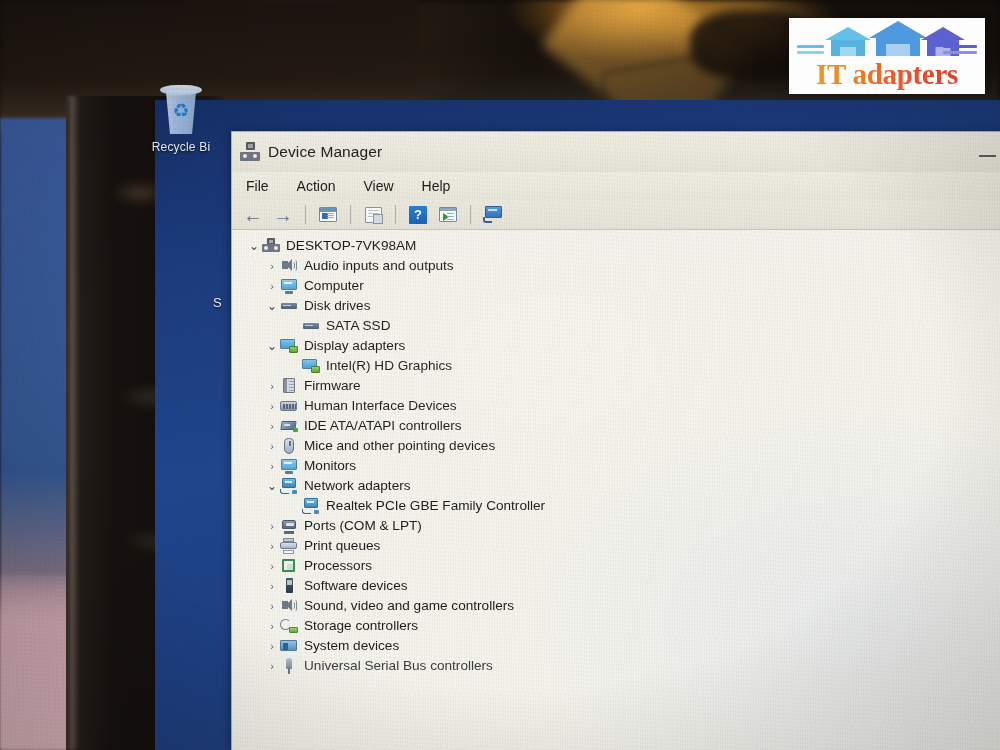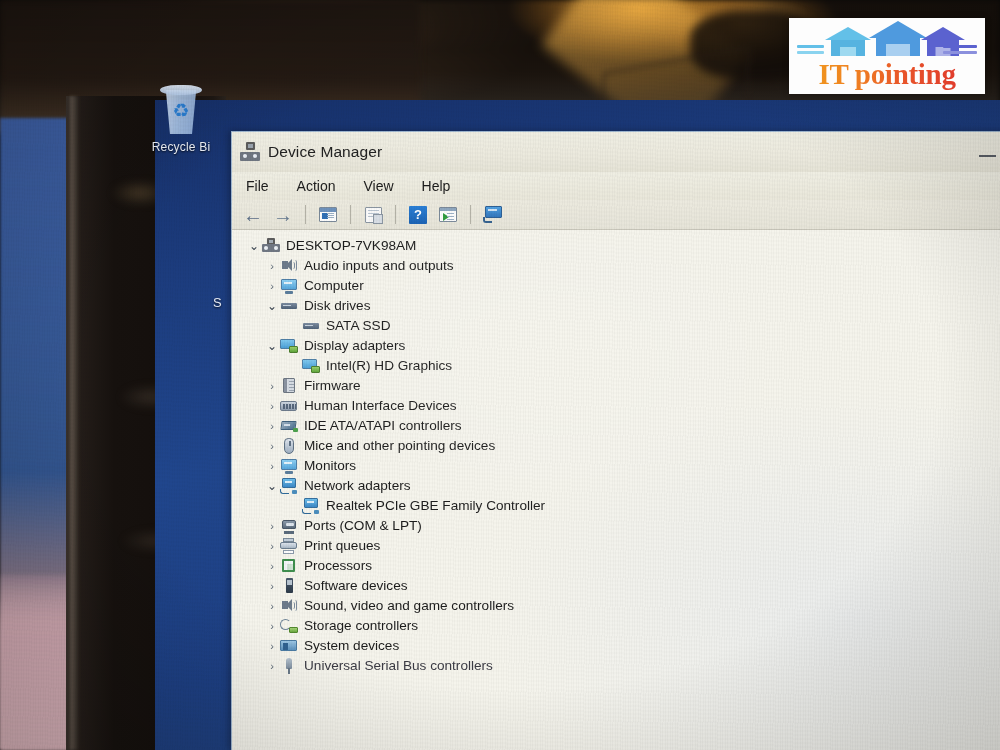--- a/index.html
+++ b/index.html
@@ -947,16 +947,16 @@
       </div>
       <div class="house h3">
         <div class="roof"></div>
           <div class="wall">
             <div class="door"></div>
           </div>
       </div>
       <div class="bar bar-r1"></div>
       <div class="bar bar-r2"></div>
     </div>
-    <div class="wm-text">IT pointing</div>
+    <div class="wm-text">IT adapters</div>
   </div>
 
 </div>
 
 </body></html>

